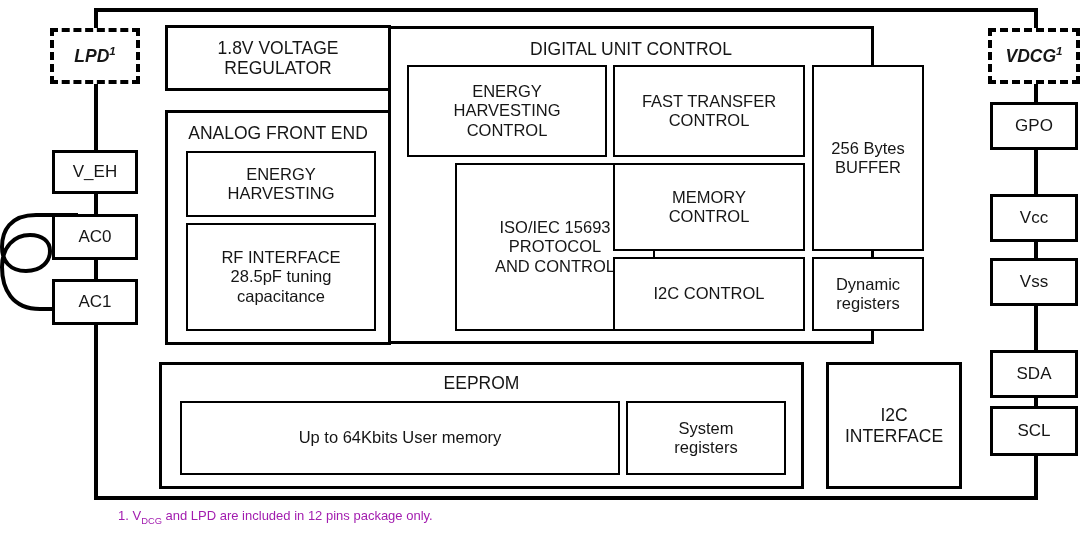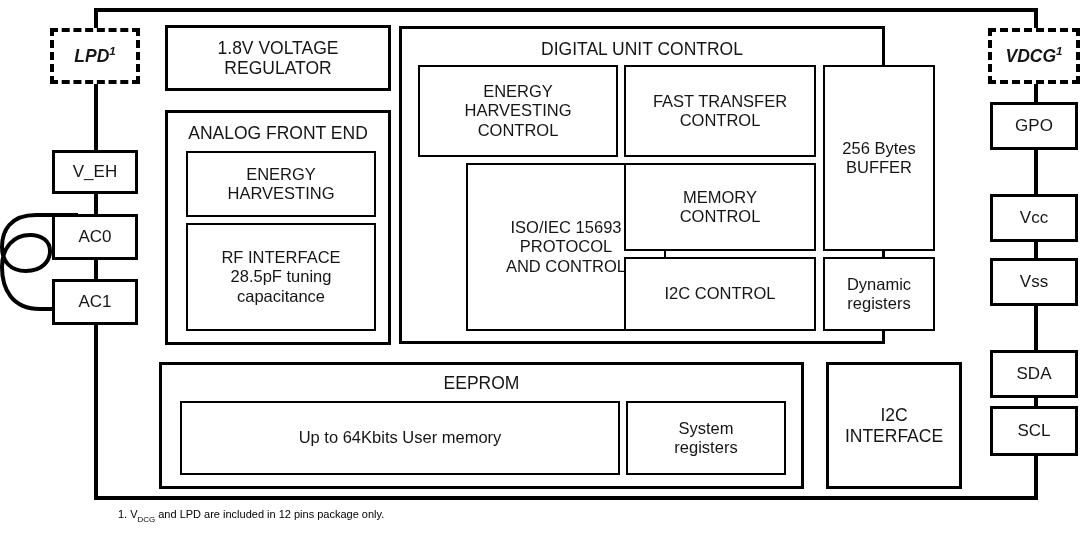--- a/index.html
+++ b/index.html
@@ -82,22 +82,22 @@
     width: 104px;
     height: 120px;
     z-index: 3;
   }
 
   
   #footnote {
     position: absolute;
     left: 118px;
     top: 508px;
-    font-size: 11px;
-    color: #000000;
+    font-size: 13px;
+    color: #a21caf;
     white-space: nowrap;
     z-index: 6;
   }
   #footnote sub {
     font-size: 0.72em;
     vertical-align: baseline;
     position: relative;
     top: 4px;
   }
 </style>
@@ -191,21 +191,21 @@
 
     <div class="box thin t-md" style="left:18px; top:110px; width:190px; height:108px;">
       <span>
         <span>RF INTERFACE</span><br>
         <span>28.5pF tuning</span><br>
         <span>capacitance</span>
       </span>
     </div>
   </div>
 
-  <div class="group" style="left:399px; top:26px; width:486px; height:318px;">
+  <div class="group" style="left:388px; top:26px; width:486px; height:318px;">
     <div class="group-title t-lg" style="top:10px;">DIGITAL UNIT CONTROL</div>
 
     <div class="box thin t-md" style="left:16px; top:36px; width:200px; height:92px;">
       <span>
         <span>ENERGY</span><br>
         <span>HARVESTING</span><br>
         <span>CONTROL</span>
       </span>
     </div>
 

